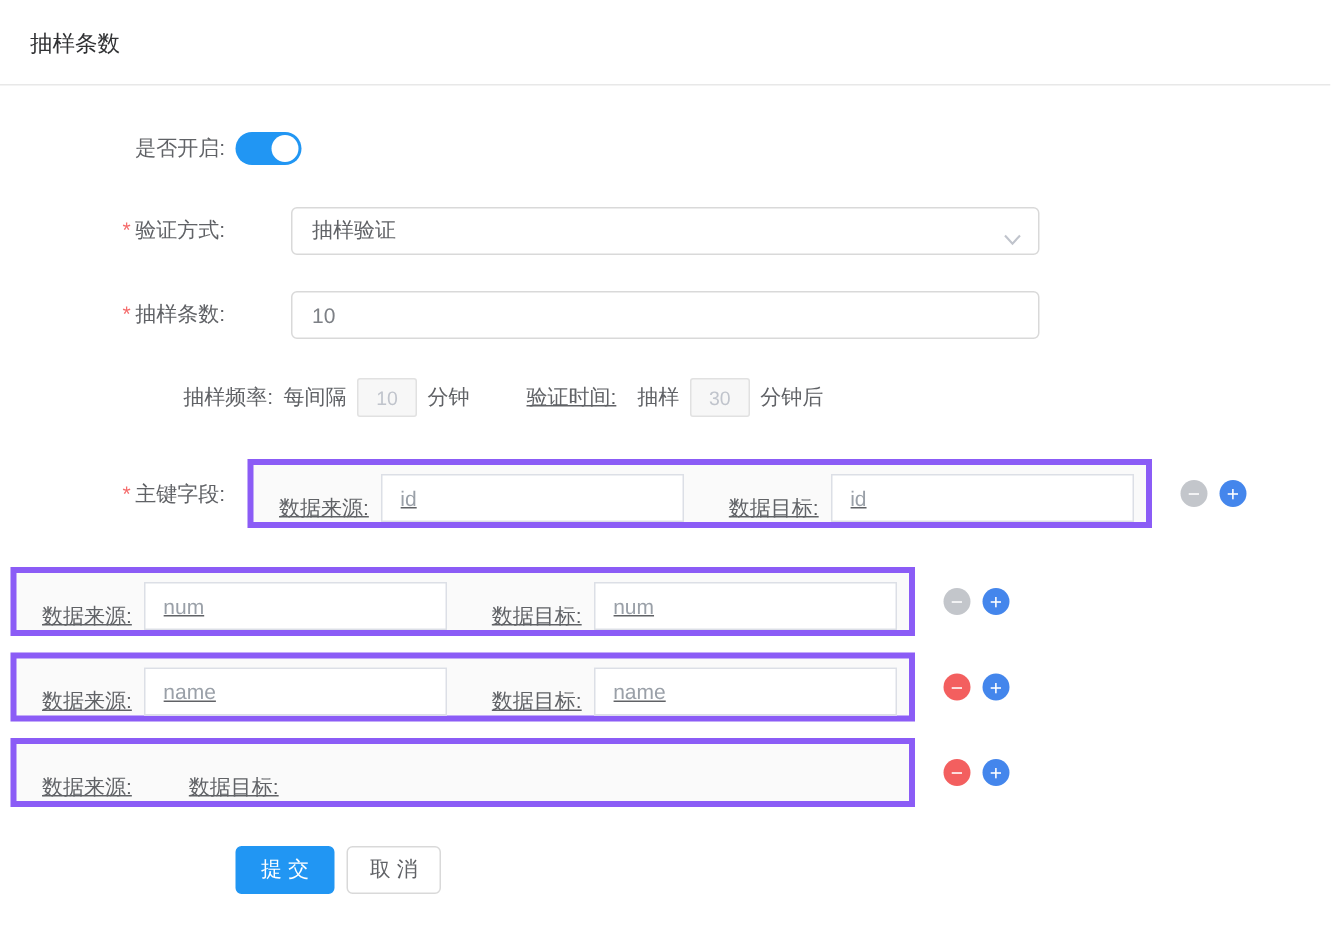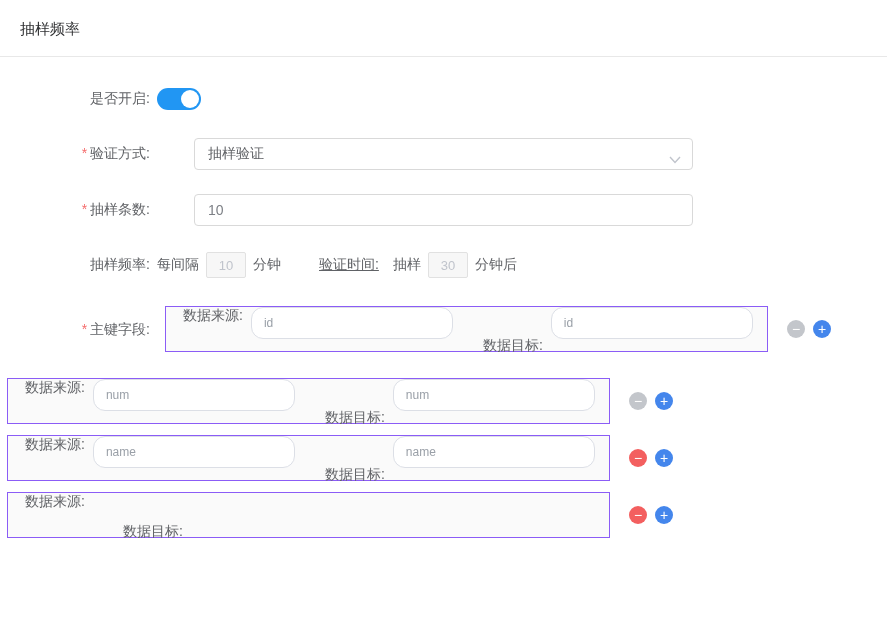--- a/index.html
+++ b/index.html
@@ -38,43 +38,43 @@
   .select-box, .text-input {
     width: 499px; height: 32px; border: 1px solid #d9d9d9; border-radius: 4px;
     background: #fff; display: flex; align-items: center; padding: 0 30px 0 13px;
     color: #606266; position: relative; font-size: 14px; margin-left: 44px;
   }
   .row-select { margin-bottom: 24px; }
   .select-box .chevron { position: absolute; right: 11px; top: 12px; }
   input.text-input { display: block; padding: 0 13px; color: #7d8086; outline: none; font-family: inherit; }
 
   
-  .row-freq { margin-bottom: 28px; height: 26px; }
+  .row-freq { margin-bottom: 28px; height: 26px; padding-left: 32px; }
   .freq-text { color: #606266; }
   .mini-input {
     width: 40px; height: 26px; background: #f7f7f7; border: 1px solid #e1e1e1;
     border-radius: 2px; color: #c0c4cc; text-align: center; font-size: 13px;
     margin: 0 7px; outline: none; font-family: inherit;
   }
   .freq-gap { margin-left: 38px; text-decoration: underline; }
 
   
   .panel-field-row { display: flex; align-items: flex-start; margin-bottom: 26px; gap: 8px; }
   .panel-field-row .row-label { line-height: 46px; }
   .panel-stack { display: flex; flex-direction: column; gap: 11px; margin-left: 7px; }
   .panel-line { display: flex; align-items: center; }
   .panel {
-    width: 603px; height: 46px; background: #fafafa; border: 1px solid #8b5cf6;
-    display: flex; align-items: flex-start; padding-left: 17px;
+    width: 603px; height: 46px; background: #fafafa; border: 4px solid #8b5cf6;
+    display: flex; align-items: flex-end; padding-left: 17px; text-decoration: underline;
   }
   .inner-label { color: #606266; margin-right: 8px; white-space: nowrap; }
   .inner-gap { margin-left: 30px; margin-top: 30px; }
   .inner-input {
-    width: 202px; height: 32px; border: 1px solid #dcdfe6; border-radius: 12px;
-    background: #fff; padding: 0 12px; color: #9aa0a8; font-size: 12px;
+    width: 202px; height: 32px; border: 1px solid #dcdfe6; border-radius: 0;
+    background: #fff; padding: 0 12px; color: #9aa0a8; font-size: 14px;
     outline: none; font-family: inherit;
   }
   .circle-btn {
     width: 18px; height: 18px; border-radius: 50%; border: none; color: #fff;
     display: flex; align-items: center; justify-content: center;
     font-size: 14px; line-height: 1; padding: 0; cursor: pointer;
     font-family: inherit;
   }
   .circle-btn.first { margin-left: 19px; }
   .circle-btn.second { margin-left: 8px; }
@@ -89,21 +89,21 @@
     display: inline-flex; align-items: center; justify-content: center;
     font-family: inherit; white-space: nowrap;
   }
   .btn-submit { width: 66px; background: #2196f3; border: 1px solid #2196f3; color: #fff; margin-left: 7px; }
   .btn-cancel { width: 63px; background: #fff; border: 1px solid #d9d9d9; color: #606266; margin-left: 8px; }
 </style>
 </head>
 <body>
 
 <div class="header">
-  <div class="page-title">抽样频率</div>
+  <div class="page-title">抽样条数</div>
 </div>
 
 <div class="form">
 
   <div class="row row-toggle">
     <div class="row-label">是否开启:</div>
     <div class="toggle">
       <span class="knob"></span>
     </div>
   </div>
@@ -182,14 +182,19 @@
           <span class="inner-label">数据来源:</span>
           <span class="inner-label inner-gap">数据目标:</span>
         </div>
         <button class="circle-btn minus-danger first">−</button>
         <button class="circle-btn plus-blue second">+</button>
       </div>
 
     </div>
   </div>
 
+  <div class="row actions">
+    <div class="row-label"></div>
+    <button class="btn btn-submit">提 交</button>
+    <button class="btn btn-cancel">取 消</button>
+  </div>
 
 </div>
 
 </body></html>

